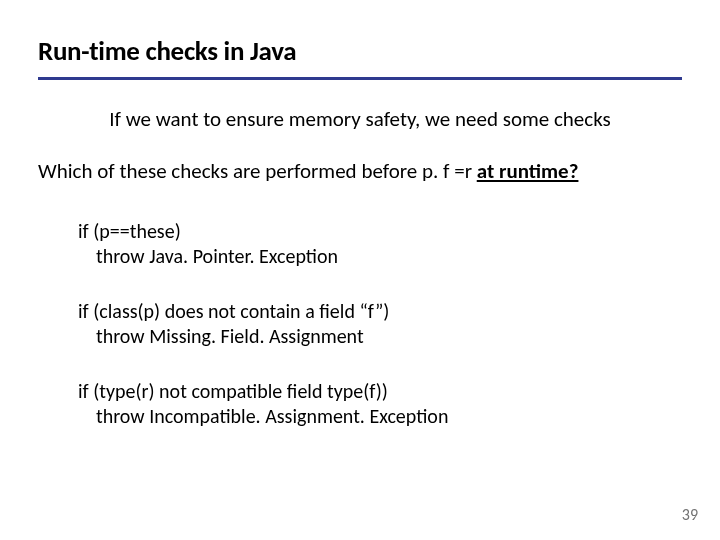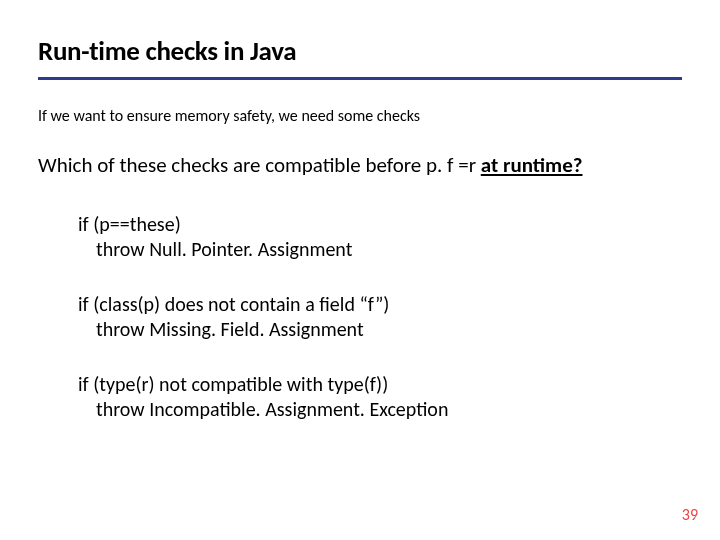--- a/index.html
+++ b/index.html
@@ -24,23 +24,24 @@
     font-weight: 700;
     letter-spacing: -0.3px;
     margin-bottom: 10px;
   }
   .rule {
     border: none;
     border-top: 3px solid #2f3a8f;
     margin: 0 0 26px 0;
   }
   .body-text {
-    font-size: 16px;
+    font-size: 21px;
     line-height: 1.25;
     margin-bottom: 26px;
+    text-align: center;
   }
   .q-text {
     font-size: 21px;
     line-height: 1.25;
     margin-bottom: 34px;
   }
   .ul {
     font-weight: 700;
     text-decoration: underline;
     text-align: right;
@@ -55,47 +56,47 @@
     white-space: pre;
   }
   .code-indent {
     padding-left: 18px;
   }
   .pagenum {
     position: absolute;
     right: 22px;
     bottom: 16px;
     font-size: 16px;
-    color: #ef4444;
+    color: #737373;
   }
 </style>
 </head>
 <body>
 
 <div class="slide">
 
   <div class="title">Run-time checks in Java</div>
   <hr class="rule">
 
   <div class="body-text">If we want to ensure memory safety, we need some checks</div>
 
   <div class="q-text">
-    <span>Which of these checks are compatible before p. f =r </span><span class="ul">at runtime?</span>
+    <span>Which of these checks are performed before p. f =r </span><span class="ul">at runtime?</span>
   </div>
 
   <div class="code-block">
     <div class="code-line">if (p==these)</div>
-    <div class="code-line code-indent">throw Null. Pointer. Assignment</div>
+    <div class="code-line code-indent">throw Java. Pointer. Exception</div>
   </div>
 
   <div class="code-block">
     <div class="code-line">if (class(p) does not contain a field “f”)</div>
     <div class="code-line code-indent">throw Missing. Field. Assignment</div>
   </div>
 
   <div class="code-block">
-    <div class="code-line">if (type(r) not compatible with type(f))</div>
+    <div class="code-line">if (type(r) not compatible field type(f))</div>
     <div class="code-line code-indent">throw Incompatible. Assignment. Exception</div>
   </div>
 
   <div class="pagenum">39</div>
 
 </div>
 
 </body></html>

